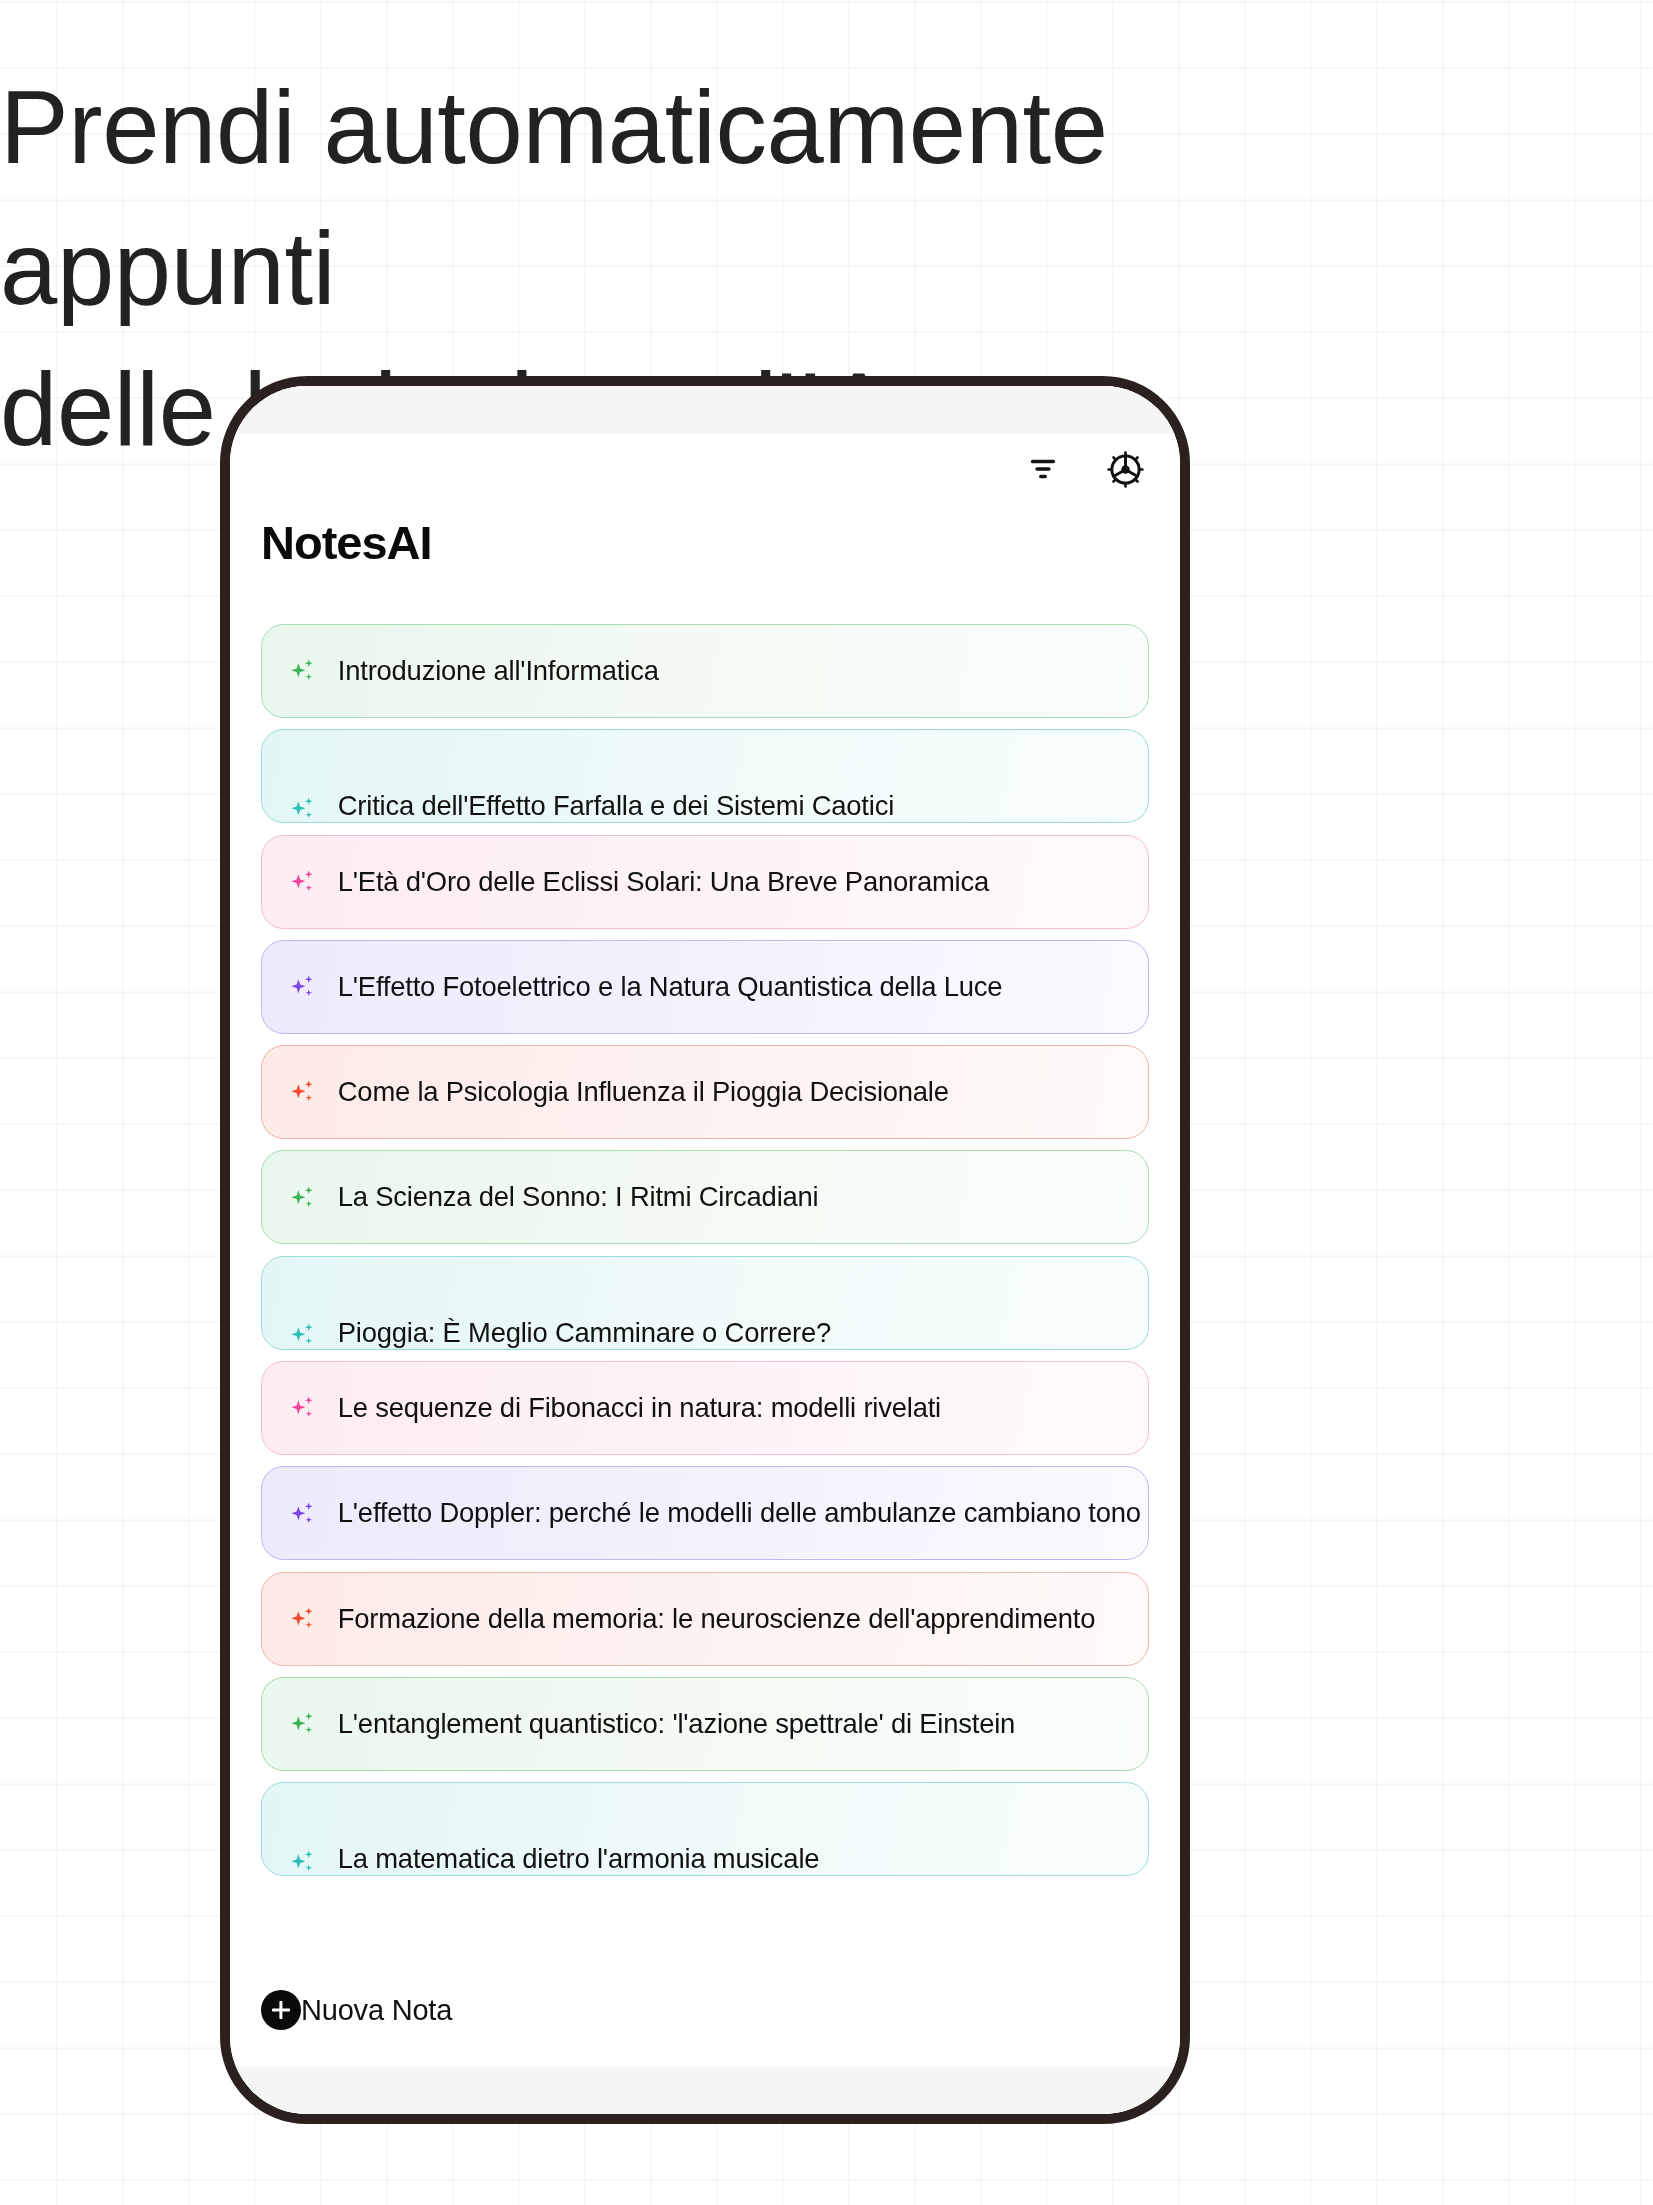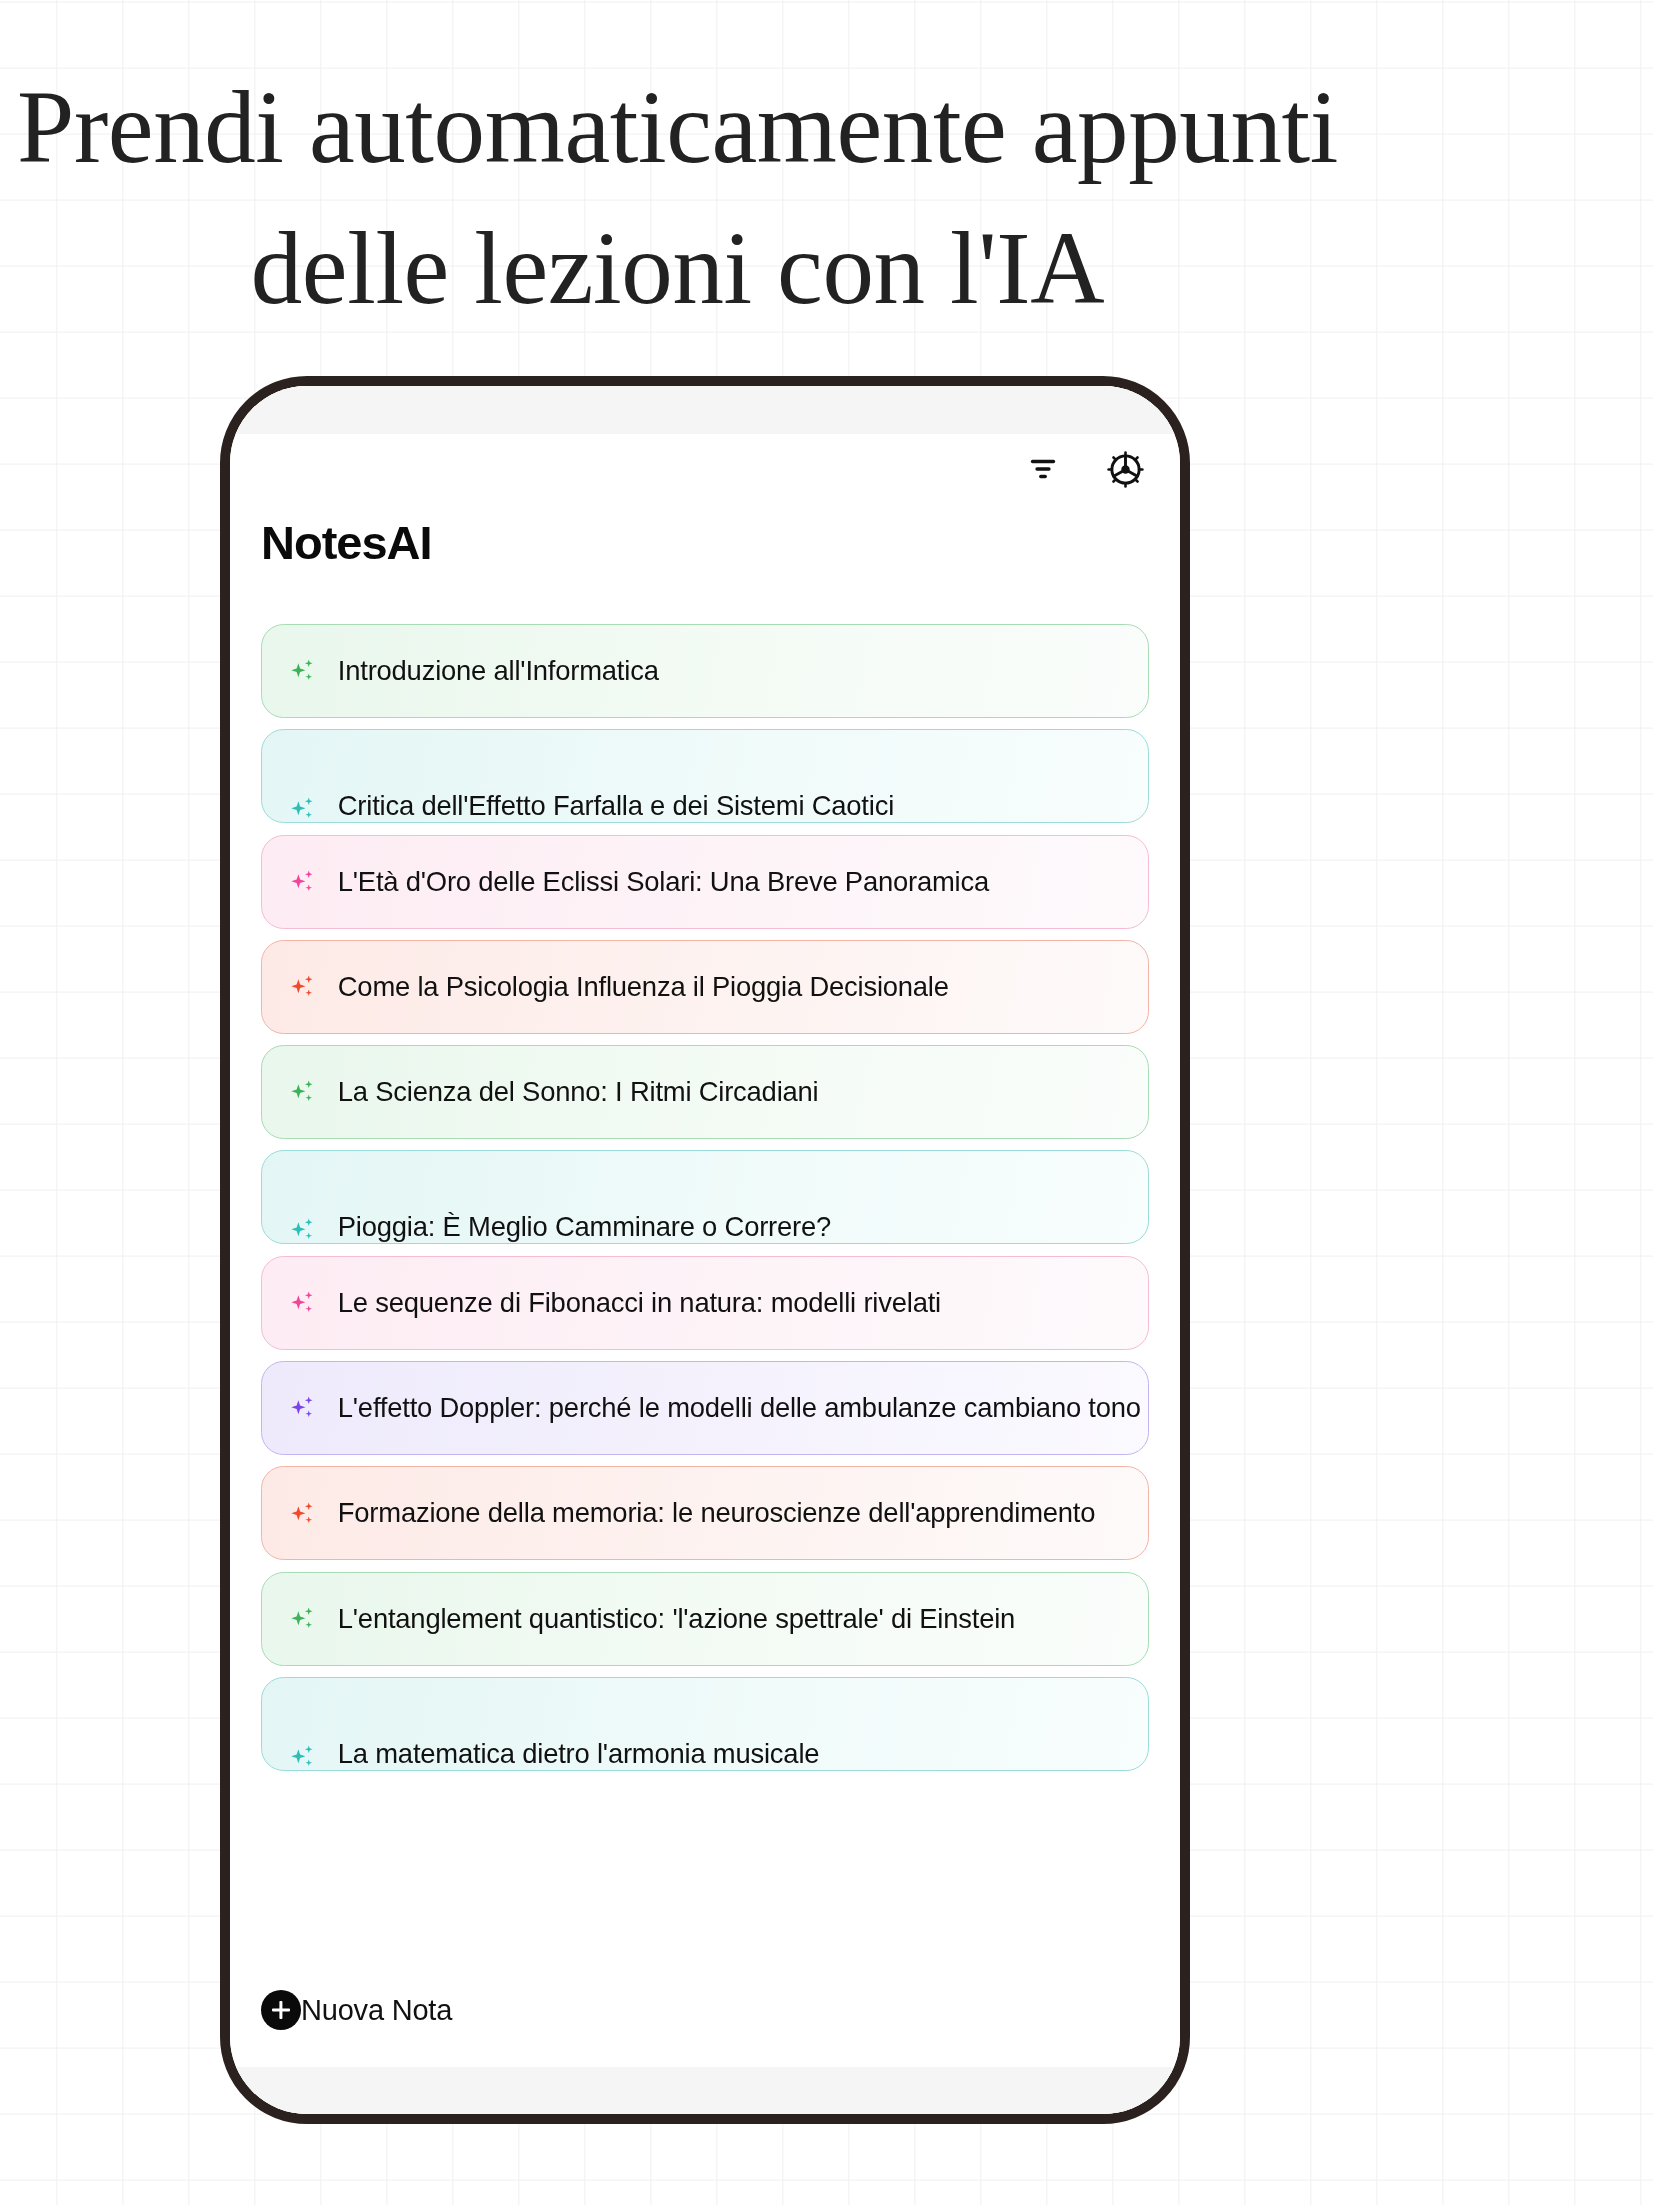--- a/index.html
+++ b/index.html
@@ -20,22 +20,21 @@
     background-position: -9.7px 1.6px;
     font-family: "Liberation Sans", sans-serif;
   }
 
   
   .headline {
     position: absolute;
     top: 57px;
     left: 0;
     width: 1355px;
-    text-align: center;
-    font-family: Liberation Serif, serif;
+    font-family: Liberation Sans, sans-serif;
     font-size: 103px;
     line-height: 1.37;
     font-weight: 400;
     color: #222222;
     letter-spacing: -0.4px;
   }
   .headline-line { display: block; }
 
   
   .phone-frame {
@@ -257,20 +256,28 @@
           <span class="note-label">Critica dell'Effetto Farfalla e dei Sistemi Caotici</span>
         </div>
         <div class="note-item c-pink">
           <svg class="note-icon" viewBox="0 0 24 24">
             <path d="M8.2 5.4 L9.7 10.1 L14.4 11.6 L9.7 13.1 L8.2 17.8 L6.7 13.1 L2 11.6 L6.7 10.1 Z" fill="#f0459a"></path>
             <path d="M17.3 2.2 L18.1 4.7 L20.6 5.5 L18.1 6.3 L17.3 8.8 L16.5 6.3 L14 5.5 L16.5 4.7 Z" fill="#f0459a"></path>
             <path d="M17.3 14.4 L18.0 16.6 L20.2 17.3 L18.0 18.0 L17.3 20.2 L16.6 18.0 L14.4 17.3 L16.6 16.6 Z" fill="#f0459a"></path>
           </svg>
           <span class="note-label">L'Età d'Oro delle Eclissi Solari: Una Breve Panoramica</span>
         </div>
+        <div class="note-item c-purple">
+          <svg class="note-icon" viewBox="0 0 24 24">
+            <path d="M8.2 5.4 L9.7 10.1 L14.4 11.6 L9.7 13.1 L8.2 17.8 L6.7 13.1 L2 11.6 L6.7 10.1 Z" fill="#7a44e8"></path>
+            <path d="M17.3 2.2 L18.1 4.7 L20.6 5.5 L18.1 6.3 L17.3 8.8 L16.5 6.3 L14 5.5 L16.5 4.7 Z" fill="#7a44e8"></path>
+            <path d="M17.3 14.4 L18.0 16.6 L20.2 17.3 L18.0 18.0 L17.3 20.2 L16.6 18.0 L14.4 17.3 L16.6 16.6 Z" fill="#7a44e8"></path>
+          </svg>
+          <span class="note-label">L'Effetto Fotoelettrico e la Natura Quantistica della Luce</span>
+        </div>
         <div class="note-item c-red">
           <svg class="note-icon" viewBox="0 0 24 24">
             <path d="M8.2 5.4 L9.7 10.1 L14.4 11.6 L9.7 13.1 L8.2 17.8 L6.7 13.1 L2 11.6 L6.7 10.1 Z" fill="#f2492c"></path>
             <path d="M17.3 2.2 L18.1 4.7 L20.6 5.5 L18.1 6.3 L17.3 8.8 L16.5 6.3 L14 5.5 L16.5 4.7 Z" fill="#f2492c"></path>
             <path d="M17.3 14.4 L18.0 16.6 L20.2 17.3 L18.0 18.0 L17.3 20.2 L16.6 18.0 L14.4 17.3 L16.6 16.6 Z" fill="#f2492c"></path>
           </svg>
           <span class="note-label">Come la Psicologia Influenza il Pioggia Decisionale</span>
         </div>
         <div class="note-item c-green">
           <svg class="note-icon" viewBox="0 0 24 24">

